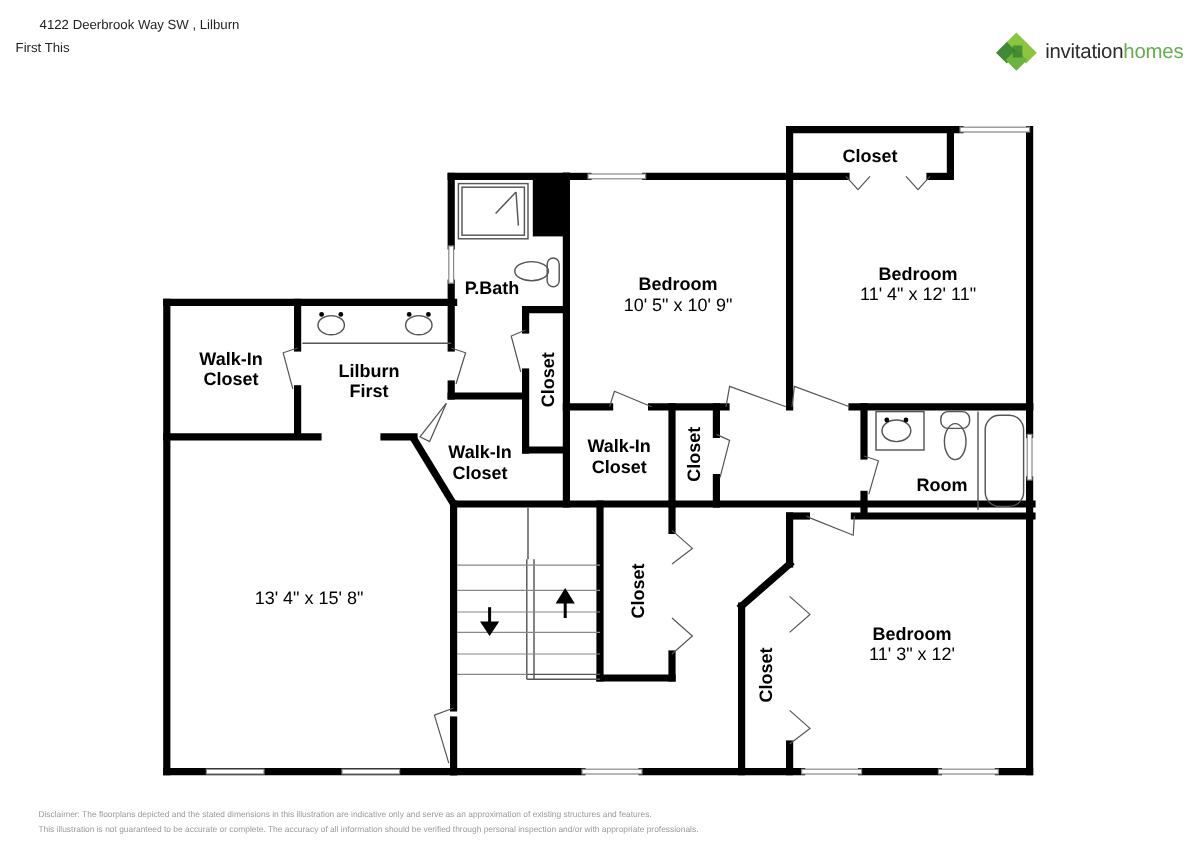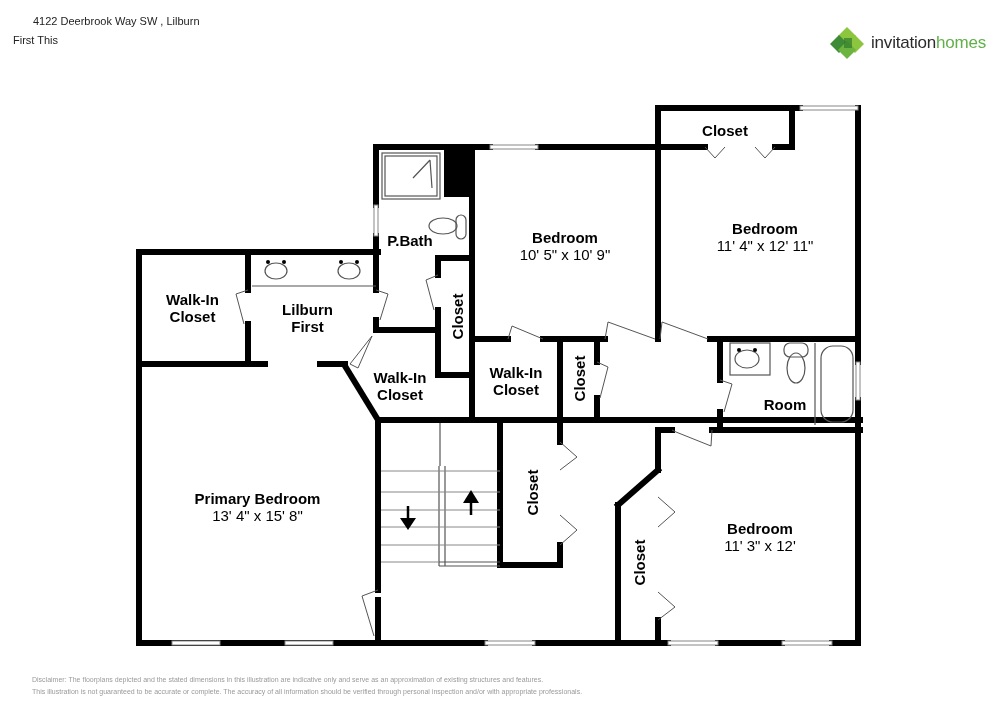--- a/index.html
+++ b/index.html
@@ -221,21 +221,20 @@
   <span class="nm">Bedroom</span>
   <span class="dm">11' 4" x 12' 11"</span>
 </div>
 <div class="lbl" style="left:690px; top:122px; width:70px;">
   <span class="nm">Closet</span>
 </div>
 <div class="lbl" style="left:760px; top:396px; width:50px;">
   <span class="nm">Room</span>
 </div>
 <div class="lbl" style="left:175px; top:490px; width:165px;">
-  <span class="nm">Primary Bedroom</span>
   <span class="dm">13' 4" x 15' 8"</span>
 </div>
 <div class="vert" style="left:505px; top:484px; width:54px; text-align:center;">Closet</div>
 <div class="lbl" style="left:685px; top:520px; width:150px;">
   <span class="nm">Bedroom</span>
   <span class="dm">11' 3" x 12'</span>
 </div>
 <div class="vert" style="left:612px; top:554px; width:54px; text-align:center;">Closet</div>
 
 <div id="disc1" class="disc">Disclaimer: The floorplans depicted and the stated dimensions in this illustration are indicative only and serve as an approximation of existing structures and features.</div>

